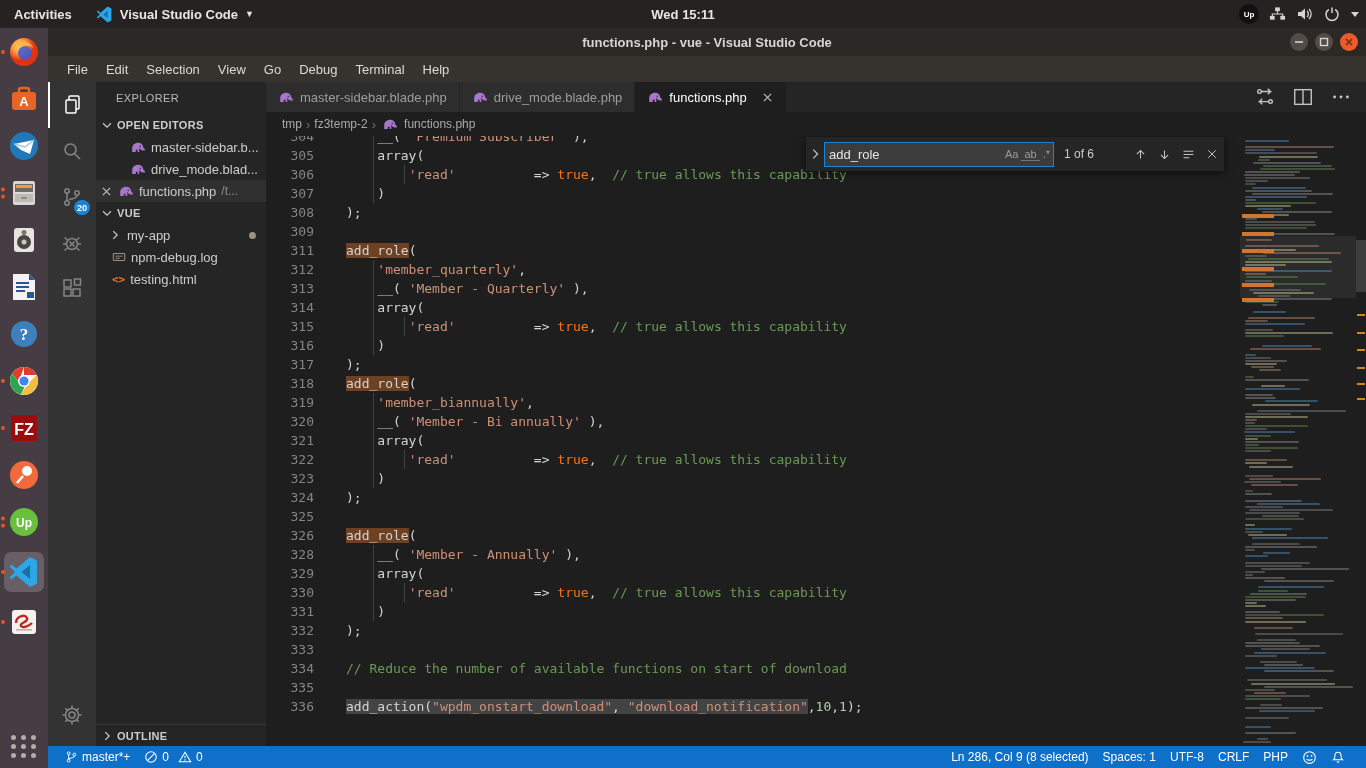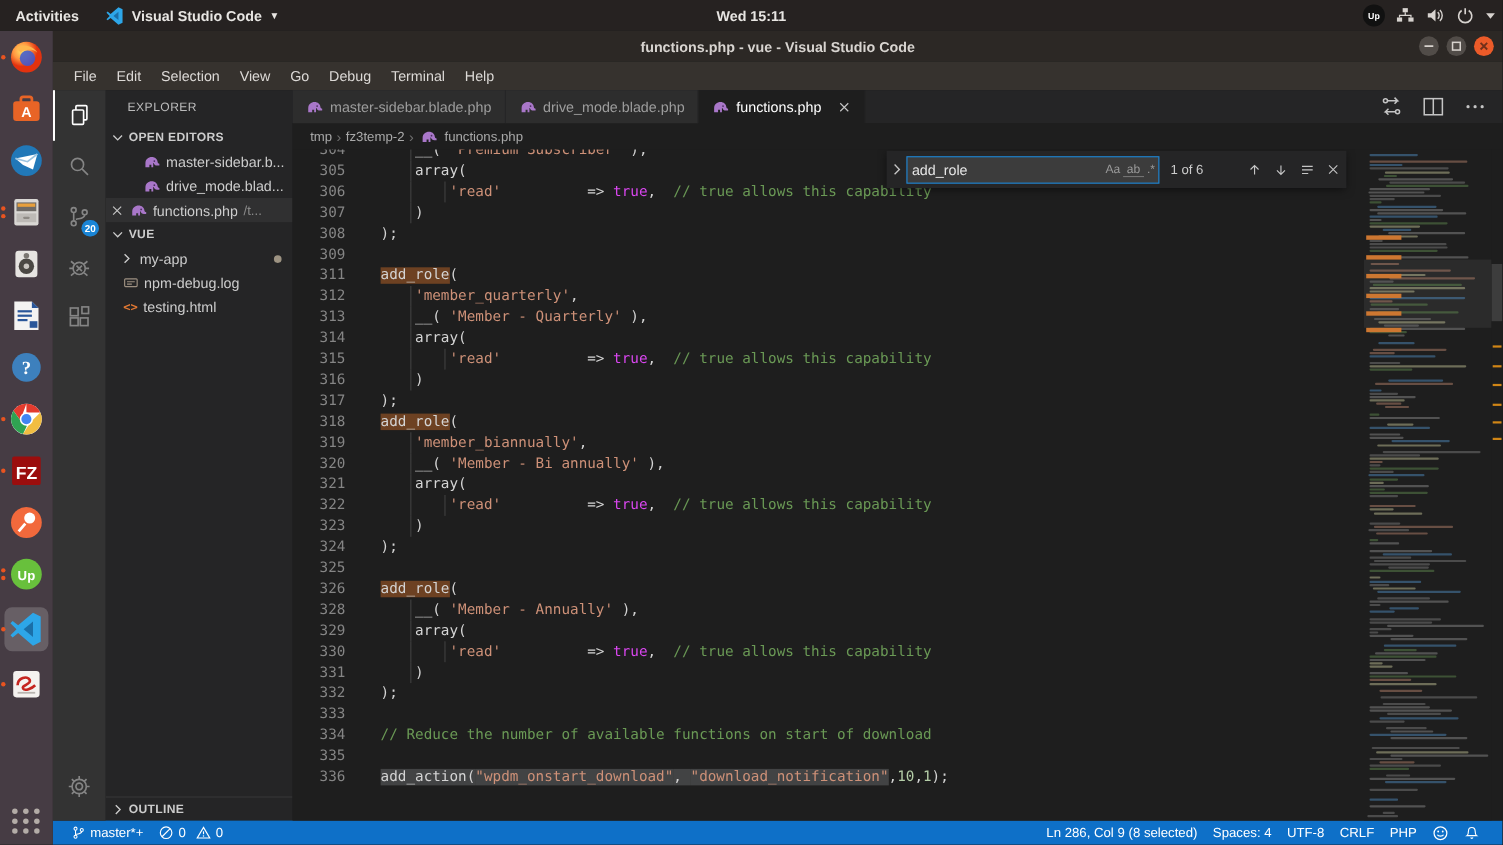--- a/index.html
+++ b/index.html
@@ -91,21 +91,21 @@
     gap:4px; color:#a9a9a9; font-size:12px; padding-left:16px; flex:none; }
   .bc-sep { color:#6e6e6e; font-size:13px; }
 
   
   #editor { flex:1; position:relative; background:#1e1e1e; overflow:hidden;
     font-family:"DejaVu Sans Mono",monospace; font-size:13px; }
   #code { position:absolute; left:0; top:-9px; right:126px; }
   .line { display:flex; height:19px; line-height:19px; white-space:pre; }
   .num { width:64px; text-align:right; padding-right:16px; color:#858585; flex:none; }
   .txt { position:relative; padding-left:16px; flex:1; color:#d4d4d4; }
-  .tk-p{color:#d4d4d4} .tk-s{color:#ce9178} .tk-b{color:#d946ef}
+  .tk-p{color:#d4d4d4} .tk-s{color:#ce9178} .tk-b{color:#f97316}
   .tk-c{color:#6a9955} .tk-n{color:#b5cea8}
   .hl-match { background:#6d4122; }
   .hl-sel { background:rgba(110,113,115,.45); }
   .guide { position:absolute; top:0; bottom:0; width:1px; background:#404040; }
 
   
   #find { position:absolute; top:1px; right:142px; width:418px; height:34px;
     background:#252526; box-shadow:0 2px 8px rgba(0,0,0,.55); display:flex;
     align-items:center; padding:0 6px 0 2px; z-index:20; font-family:"Liberation Sans",sans-serif; }
   #find-input-wrap { display:flex; align-items:center; width:230px; height:25px;
@@ -884,21 +884,21 @@
               <svg width="14" height="14" viewBox="0 0 16 16">
                 <path d="M8 2.5 L14.5 13.5 H1.5 Z" fill="none" stroke="#fff" stroke-width="1.2"></path>
                 <line x1="8" y1="6.5" x2="8" y2="9.5" stroke="#fff" stroke-width="1.2"></line>
                 <circle cx="8" cy="11.5" r=".8" fill="#fff"></circle>
               </svg>
             </span>
           <span>0</span>
         </span>
         <span id="sb-right">
             <span class="sb-item">Ln 286, Col 9 (8 selected)</span>
-            <span class="sb-item">Spaces: 4</span>
+            <span class="sb-item">Spaces: 1</span>
             <span class="sb-item">UTF-8</span>
             <span class="sb-item">CRLF</span>
             <span class="sb-item">PHP</span>
             <span class="sb-item">
               <svg width="15" height="15" viewBox="0 0 16 16">
                 <circle cx="8" cy="8" r="6.2" fill="none" stroke="#fff" stroke-width="1.2"></circle>
                 <circle cx="5.8" cy="6.3" r=".9" fill="#fff"></circle>
                 <circle cx="10.2" cy="6.3" r=".9" fill="#fff"></circle>
                 <path d="M5 9.5 C6 11.3 10 11.3 11 9.5" fill="none" stroke="#fff" stroke-width="1.2"></path>
               </svg>

